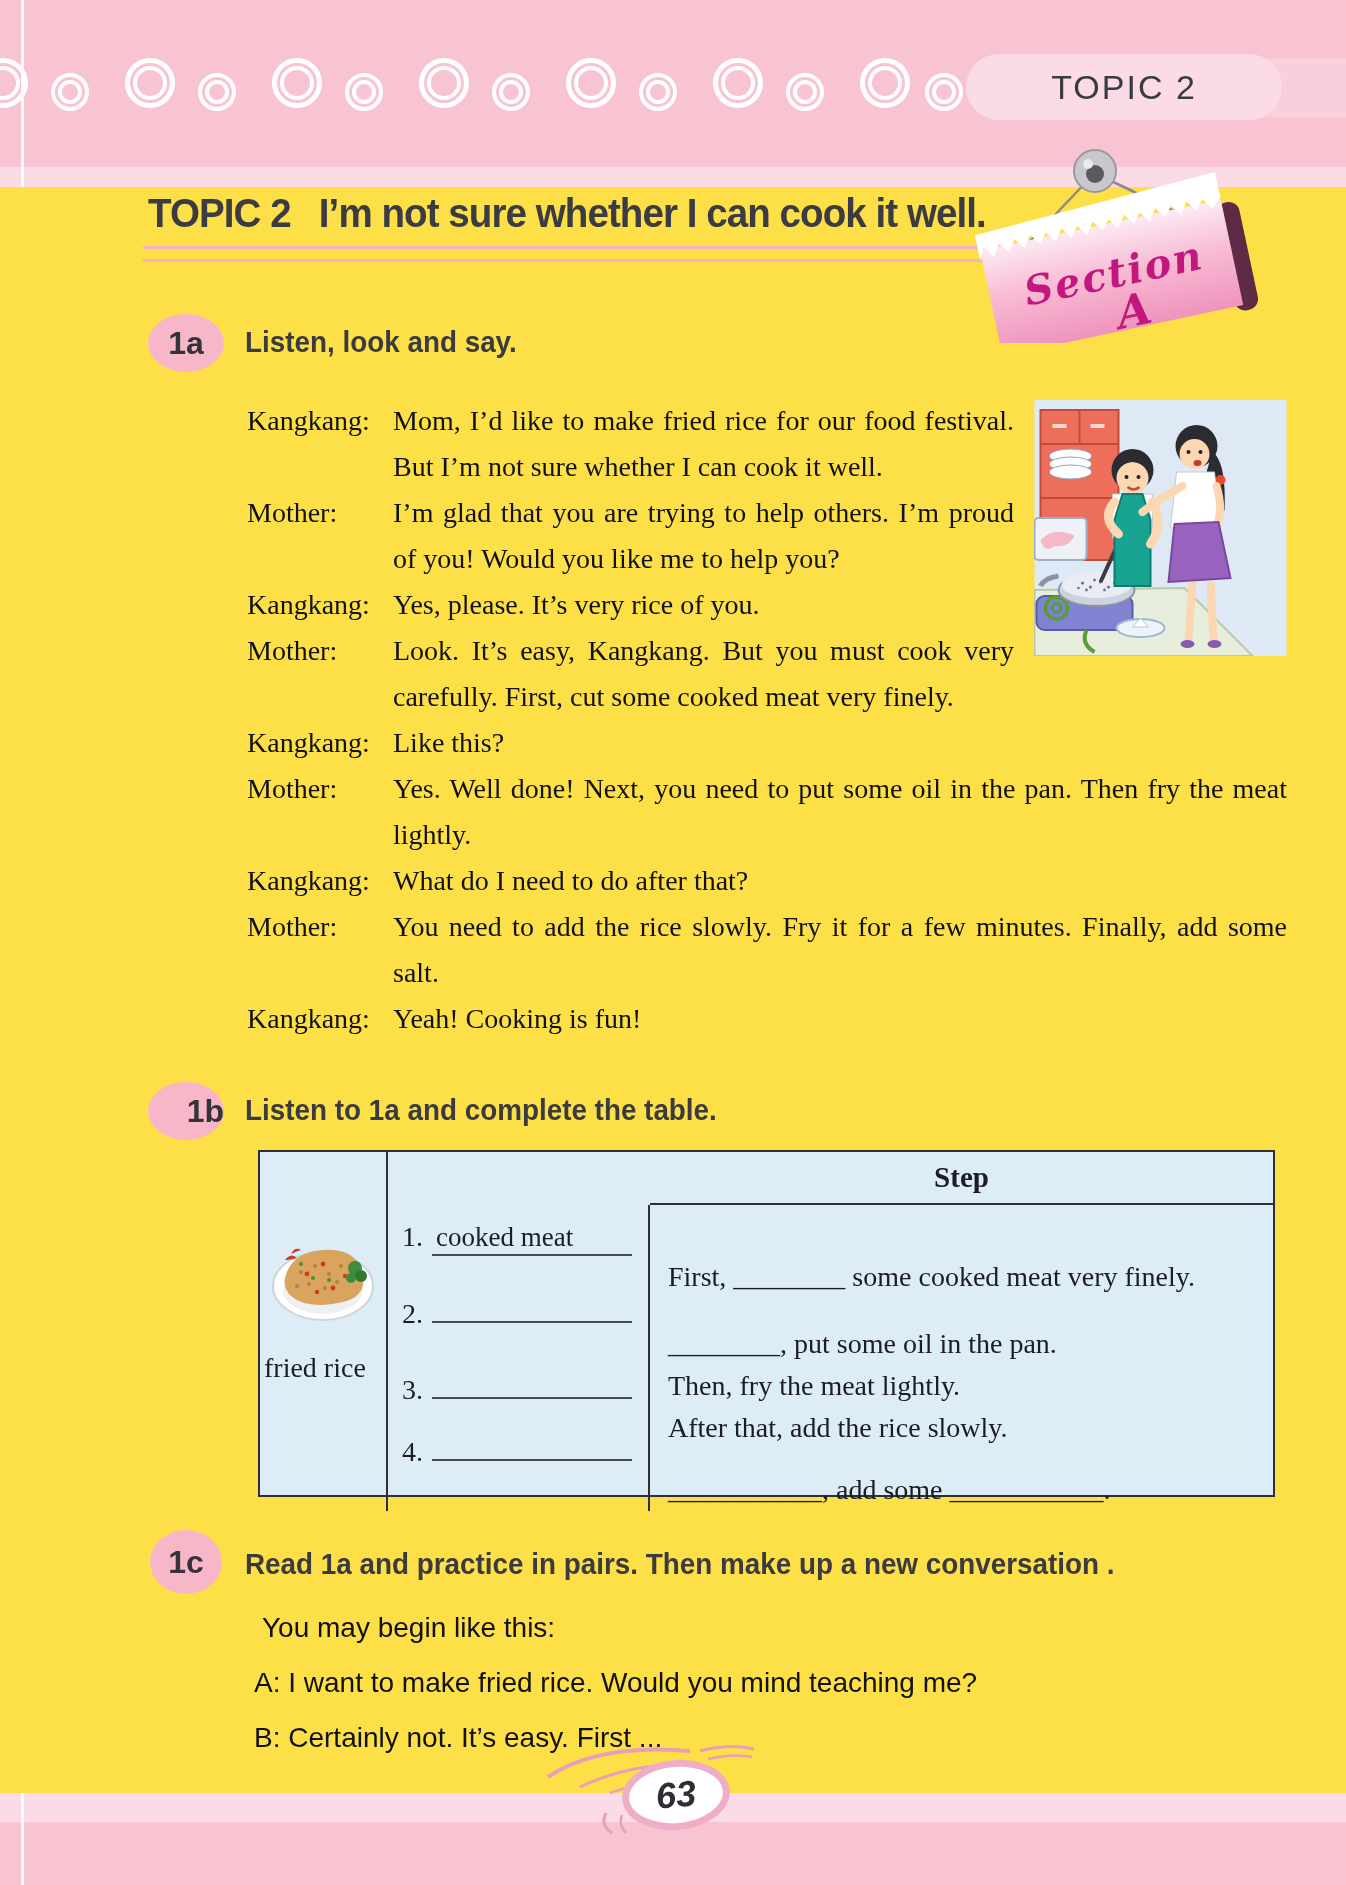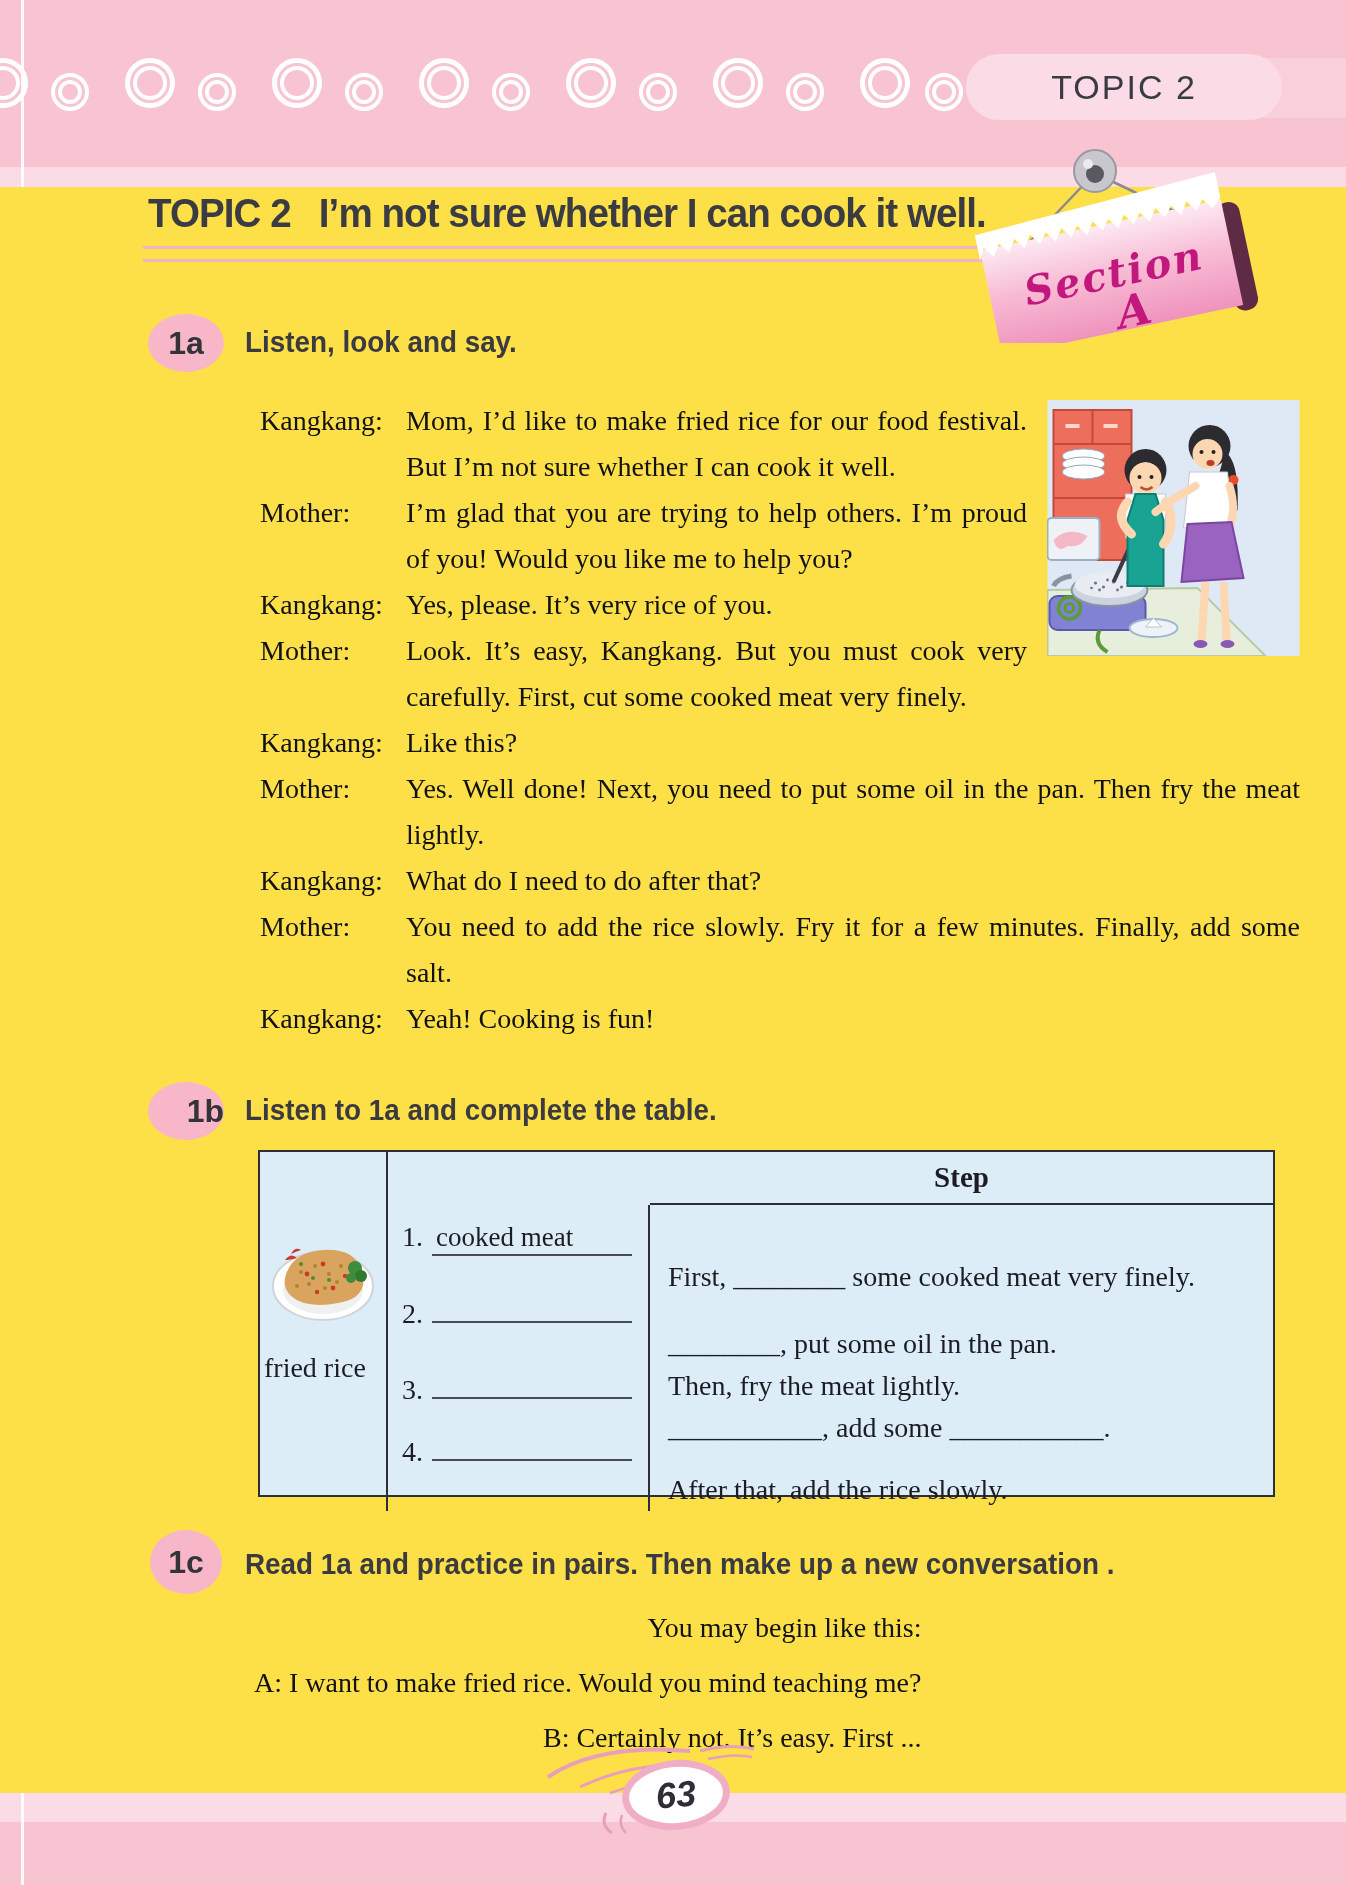--- a/index.html
+++ b/index.html
@@ -39,21 +39,21 @@
   .badge.b1a{left:148px;top:314px;width:76px;height:58px;}
   .badge.b1b{left:148px;top:1082px;width:76px;height:58px;justify-content:flex-end;}
   .badge.b1c{left:150px;top:1530px;width:72px;height:64px;}
   .heading{position:absolute;font-weight:bold;font-size:29px;color:#3a3a40;white-space:nowrap;
            transform:scaleX(.96);transform-origin:left center;}
   .heading.h1a{left:245px;top:326px;}
   .heading.h1b{left:245px;top:1094px;}
   .heading.h1c{left:245px;top:1548px;}
 
   
-  .dialogue{position:absolute;left:260px;top:398px;width:1040px;
+  .dialogue{position:absolute;left:247px;top:398px;width:1040px;
             font-family:"Liberation Serif",serif;font-size:28px;line-height:46px;color:#111116;}
   .kitchen{float:right;width:253px;height:256px;margin:2px 0 8px 20px;}
   .turn{position:relative;padding-left:146px;text-align:justify;}
   .turn .speaker{position:absolute;left:0;top:0;}
 
   
   .tbl{position:absolute;left:258px;top:1150px;width:1017px;height:347px;background:#dcedf8;
        border:2px solid #2e2e38;box-sizing:border-box;display:grid;
        grid-template-columns:128px 262px 1fr;grid-template-rows:53px 1fr;
        font-family:"Liberation Serif",serif;color:#1c1c22;}
@@ -73,22 +73,22 @@
                   font-size:27px;padding-left:4px;line-height:34px;height:34px;}
   .ing-row:nth-child(2){margin-top:25px;}
   .ing-row:nth-child(3){margin-top:34px;}
   .ing-row:nth-child(4){margin-top:20px;}
   .c-step{grid-column:3;grid-row:2;padding:15px 0 0 18px;font-size:28px;margin-top:36px;}
   .step-line{line-height:42px;}
   .step-line:nth-child(1){margin-bottom:25px;}
   .step-line:nth-child(4){margin-bottom:20px;}
 
   
-  .c-lines{position:absolute;left:254px;top:1600px;font-family:Liberation Serif, serif;
-           font-size:28px;line-height:55px;color:#111116;text-align:right;}
+  .c-lines{position:absolute;left:254px;top:1600px;font-family:Liberation Sans, sans-serif;
+           font-size:28px;line-height:55px;color:#111116;}
   .c-lines .ln:first-child{padding-left:8px;}
 
   
   .foot-strip{position:absolute;left:0;top:1793px;width:1346px;height:29px;background:#fbdce6;}
   .foot-band{position:absolute;left:0;top:1822px;width:1346px;height:63px;background:#f8c4d2;}
   .swoosh{position:absolute;left:540px;top:1735px;width:230px;height:105px;}
   .pagenum{position:absolute;left:622px;top:1760px;width:94px;height:56px;background:#fff;
            border:7px solid #efaec5;border-radius:50%;transform:rotate(-5deg);
            display:flex;align-items:center;justify-content:center;z-index:6;
            font-style:italic;font-weight:bold;font-size:36px;color:#2e2e36;}
@@ -313,22 +313,22 @@
         </div>
       <div class="ing-row">
           <span class="num">4.</span>
           <span class="blank"></span>
         </div>
     </div>
     <div class="cell c-step">
       <div class="step-line">First, ________ some cooked meat very finely.</div>
       <div class="step-line">________, put some oil in the pan.</div>
       <div class="step-line">Then, fry the meat lightly.</div>
+      <div class="step-line">After that, add the rice slowly.</div>
       <div class="step-line">___________, add some ___________.</div>
-      <div class="step-line">After that, add the rice slowly.</div>
     </div>
   </div>
 
   <div class="badge b1c">
       <span>1c</span>
     </div>
   <div class="heading h1c">Read 1a and practice in pairs. Then make up a new conversation .</div>
   <div class="c-lines">
     <div class="ln">You may begin like this:</div>
     <div class="ln">A: I want to make fried rice. Would you mind teaching me?</div>

